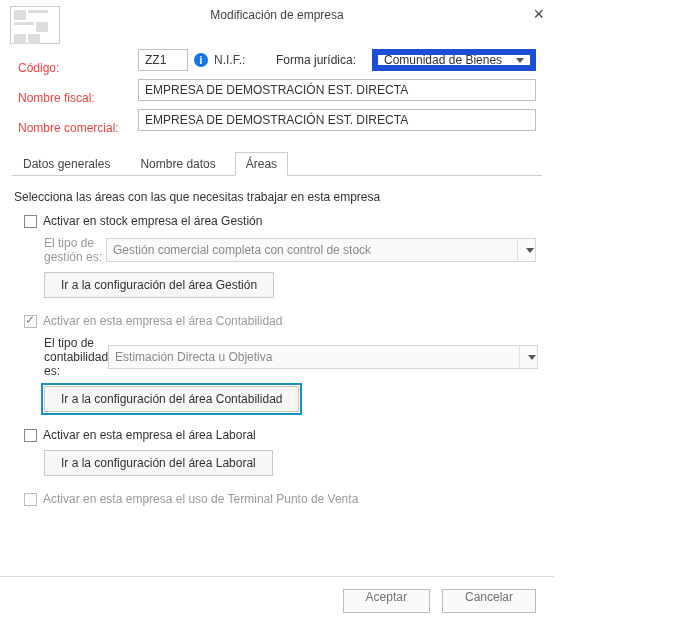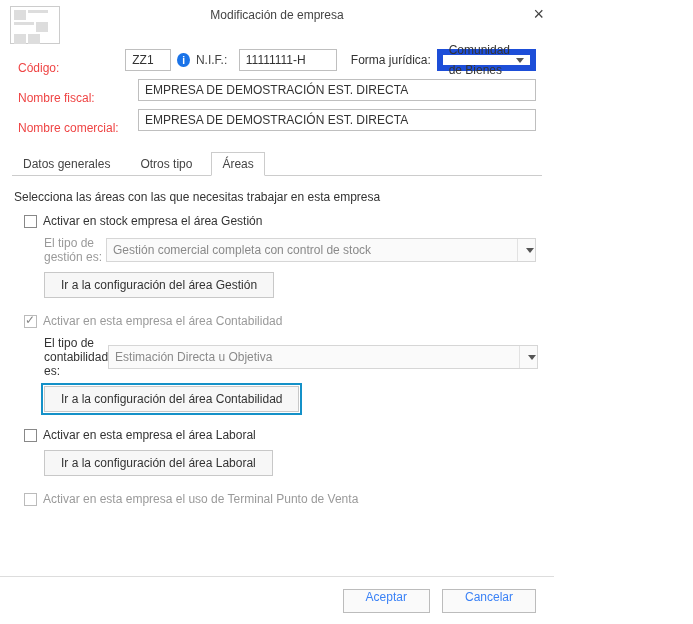--- a/index.html
+++ b/index.html
@@ -35,21 +35,21 @@
   .chk-label.disabled { color:#9a9a9a;}
   .field-row { display:flex; align-items:center; margin:6px 0 8px 20px;}
   .field-lbl { width:160px; color:#333;}
   .field-lbl.disabled { color:#9a9a9a;}
   .combo { flex:0 0 430px; border:1px solid #d6d6d6; background:#fafafa; height:24px; display:flex; justify-content:space-between; align-items:center; padding:0 6px; color:#8a8a8a;}
   .combo-btn { width:18px; height:22px; border-left:1px solid #e2e2e2; display:flex; align-items:center; justify-content:center; margin-right:-6px;}
   .cfg-btn { height:26px; border:1px solid #c8c8c8; background:#f7f7f7; padding:0 16px; color:#333; display:inline-flex; align-items:center; cursor:pointer; margin-left:20px;}
   .cfg-btn.highlight { outline:2px solid #1491c8; outline-offset:1px;}
   
   .footer { position:absolute; bottom:0; left:0; right:0; height:48px; border-top:1px solid #ddd; display:flex; justify-content:flex-end; align-items:center; padding:0 18px; gap:12px; background:#fff;}
-  .footer-btn { height:24px; border:1px solid #bcbcbc; background:#fafafa; padding:0 22px; color:#3b82f6; cursor:pointer;}
+  .footer-btn { height:24px; border:1px solid #bcbcbc; background:#fafafa; padding:0 22px; color:#737373; cursor:pointer;}
 </style>
 </head>
 <body>
 
 <div class="window">
 
   <div class="titlebar">
     <div class="logo">
       <div class="sq"></div>
         <div class="ln"></div>
@@ -61,40 +61,39 @@
     <div class="title">Modificación de empresa</div>
     <div class="close">×</div>
   </div>
 
   <div class="form-top">
     <div class="row">
       <div class="lbl">Código:</div>
       <div class="input" style="width:50px">ZZ1</div>
       <span class="info-icon">i</span>
       <div class="lbl-sm">N.I.F.:</div>
-      <div class="input" style="width:108px">11111111-H</div>
       <div style="width:96px; margin-left:14px">Forma jurídica:</div>
       <div class="select" style="flex:1">
         <span>Comunidad de Bienes</span>
         <span class="caret"></span>
       </div>
     </div>
     <div class="row">
       <div class="lbl">Nombre fiscal:</div>
       <div class="input" style="flex:1">EMPRESA DE DEMOSTRACIÓN EST. DIRECTA</div>
     </div>
     <div class="row">
       <div class="lbl">Nombre comercial:</div>
       <div class="input" style="flex:1">EMPRESA DE DEMOSTRACIÓN EST. DIRECTA</div>
     </div>
   </div>
 
   <div class="tabs">
     <div class="tab">Datos generales</div>
-    <div class="tab">Otros tipo</div>
+    <div class="tab">Nombre datos</div>
     <div class="tab active">Áreas</div>
   </div>
 
   <div class="content">
     <div class="section-intro">Selecciona las áreas con las que necesitas trabajar en esta empresa</div>
 
     <div class="area">
       <div class="chk-row">
         <span class="chk"></span>
         <span class="chk-label">Activar en stock empresa el área Gestión</span>

